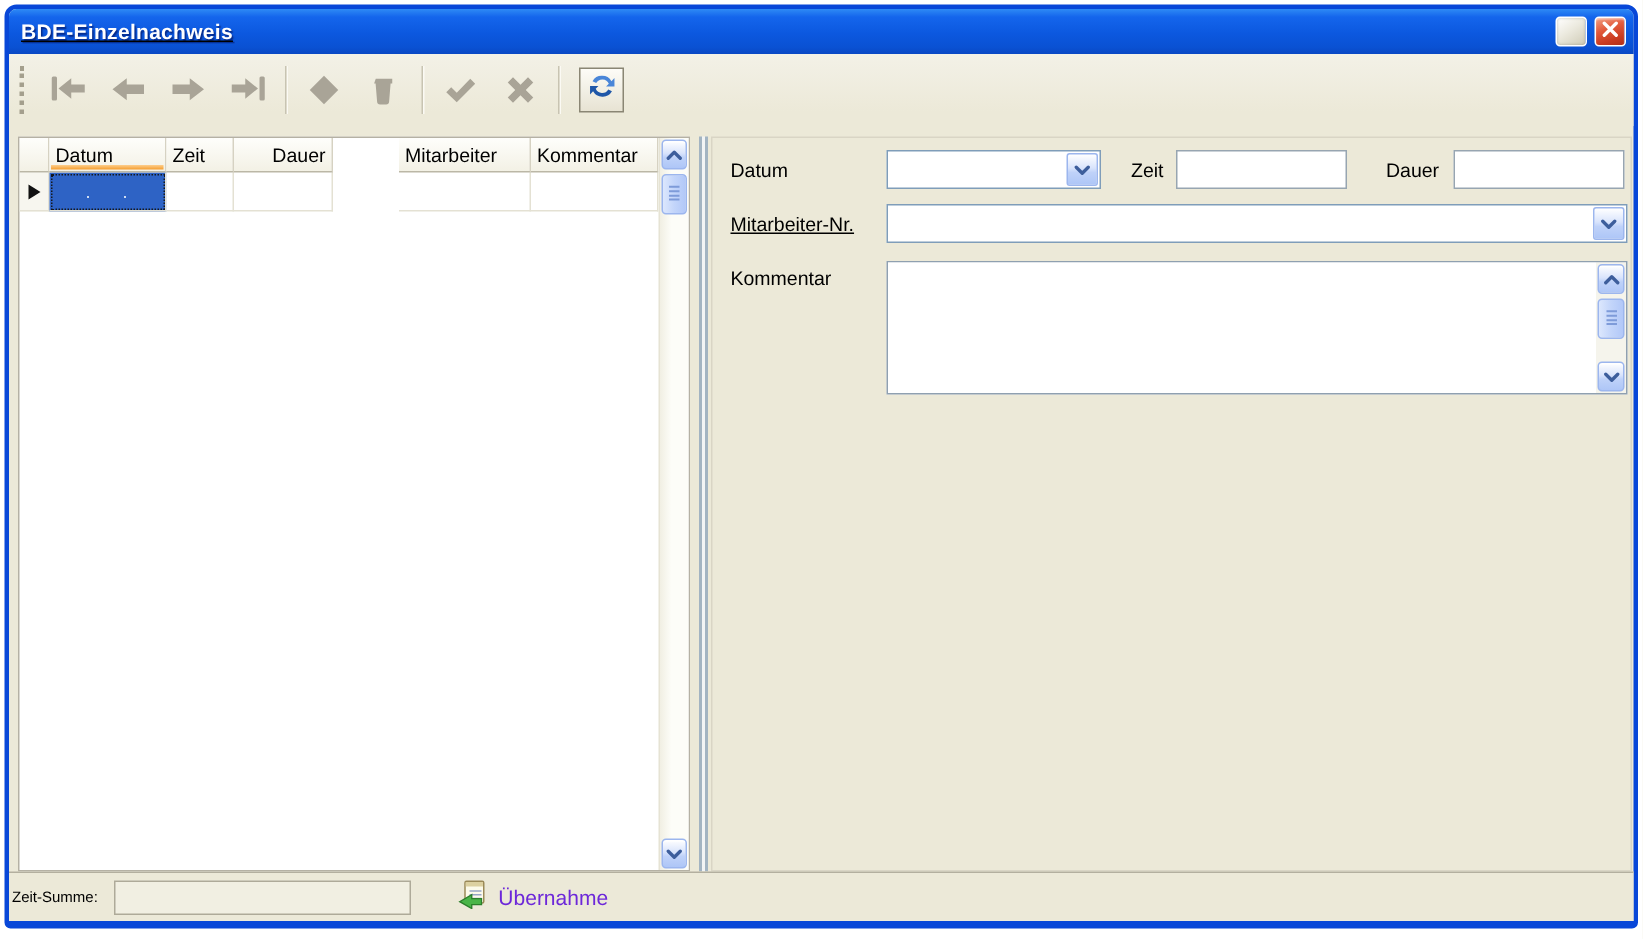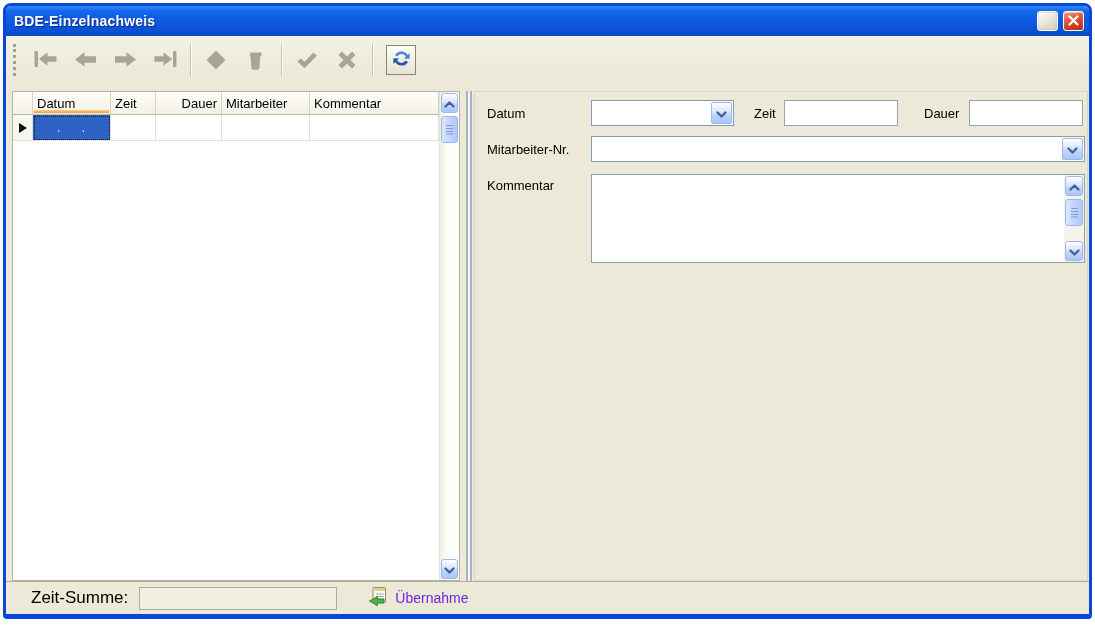--- a/index.html
+++ b/index.html
@@ -13,21 +13,21 @@
     border-radius:8px 8px 4px 4px;
     background:#ECE9D8;
   }
   .win-inner{ position:absolute; inset:0; }
 
   
   .titlebar{
     position:absolute; left:0; right:0; top:0; height:30px;
     background:linear-gradient(180deg,#2E8AF5 0%,#1465EC 18%,#0C58DF 55%,#0A51D3 85%,#0948C4 100%);
     border-radius:5px 5px 0 0;
-    display:flex; align-items:center; padding:0 5px 0 8px;
+    display:flex; align-items:center; padding:0 5px 0 8px;text-decoration:underline;
   }
   .title-text{
     color:#fff; font-weight:bold; font-size:14px; letter-spacing:.2px;
     text-shadow:1px 1px 1px rgba(0,0,60,.55); flex:1;
     white-space:nowrap; overflow:hidden;
   }
   .win-btn{ width:21px; height:20px; border:1px solid #fff; border-radius:3px; margin-left:5px;
     display:flex; align-items:center; justify-content:center; cursor:default; }
   .btn-blank{ background:linear-gradient(145deg,#FFFFFF 0%,#ECEADF 45%,#CFCBB6 100%);
     box-shadow:inset 0 0 2px rgba(80,80,60,.35); }
@@ -73,21 +73,21 @@
     background:#fff; border-right:1px solid #E4E1D3; border-bottom:1px solid #E4E1D3;
     font-size:12px; display:flex; align-items:center; padding:0 4px; overflow:hidden;
   }
   .g-ind{ background:#F7F6EF; justify-content:center; }
   .tri-right{ width:0; height:0; border-left:8px solid #111; border-top:5px solid transparent; border-bottom:5px solid transparent; }
   .g-cell.selected{
     background:#2E63C5; outline:1.5px dotted #15181C; outline-offset:-2px;
     color:#E6EEF9; letter-spacing:9px; padding-left:24px; font-size:12px;
   }
   .c-ind{width:20px;} .c-datum{width:78px;} .c-zeit{width:45px;} .c-dauer{width:66px;}
-  .c-mit{width:88px;} .c-kom{flex:1;}
+  .c-mit{width:88px;margin-left:44px;} .c-kom{flex:1;}
 
   
   .vscroll{ position:absolute; top:0; right:0; bottom:0; width:20px;
     background:linear-gradient(90deg,#F1EFE3,#FDFDF8 40%); border-left:1px solid #E6E3D4; }
   .sb-btn{
     position:absolute; left:1px; right:1px; height:20px; border-radius:3px;
     border:1px solid #9CB6EE;
     background:linear-gradient(180deg,#FFFFFF 0%,#D9E4FC 45%,#BFD2F9 60%,#AEC6F7 100%);
     box-shadow:inset 0 1px 0 #fff;
     display:flex; align-items:center; justify-content:center;
@@ -137,21 +137,21 @@
     border:none; resize:none; outline:none; font-family:"Liberation Sans",sans-serif; font-size:13px; padding:3px;
   }
   .memo .vscroll{ border-left:none; background:#F5F4EC; }
 
   
   .footer{
     position:absolute; left:0; right:0; bottom:0; height:33px;
     border-top:1px solid #B3AF9F; background:#ECE9D8;
     display:flex; align-items:center;
   }
-  .f-label{ font-size:17px; color:#000; margin-left:25px; }
+  .f-label{ font-size:10px; color:#000; margin-left:2px; }
   .f-input{
     width:198px; height:23px; margin-left:11px;
     border:1px solid #AEAA99; background:#F1EFE2;
     font-family:"Liberation Sans",sans-serif; font-size:13px; padding:2px 4px;
   }
   .uebernahme{ display:flex; align-items:center; margin-left:31px; gap:7px; }
   .uebernahme .lbl{ font-size:14px; color:#6d28d9; }
 </style>
 </head>
 <body>
@@ -312,21 +312,21 @@
           </span>
         </div>
       </div>
 
       <div class="flabel" style="left:279px; top:14px;">Zeit</div>
       <input class="xp-input" style="left: 309px; top: 8px; width: 114px; height: 26px;" value="">
 
       <div class="flabel" style="left:449px; top:14px;">Dauer</div>
       <input class="xp-input" style="left: 494px; top: 8px; width: 114px; height: 26px;" value="">
 
-      <div class="flabel" style="left:12px; top:50px;">Mitarbeiter-Nr.</div>
+      <div class="flabel" style="left:12px; top:50px;text-decoration:underline;">Mitarbeiter-Nr.</div>
       <div class="combo" style="left:116px; top:44px; width:494px; height:26px;">
         <div class="val"></div>
         <div class="dd-btn">
           <span>
             <svg width="11" height="7" viewBox="0 0 11 7">
                 <path d="M1.5 1.5 L5.5 5.5 L9.5 1.5" stroke="#3D5E9C" stroke-width="2.2" fill="none" stroke-linecap="round" stroke-linejoin="round"></path>
               </svg>
           </span>
         </div>
       </div>

